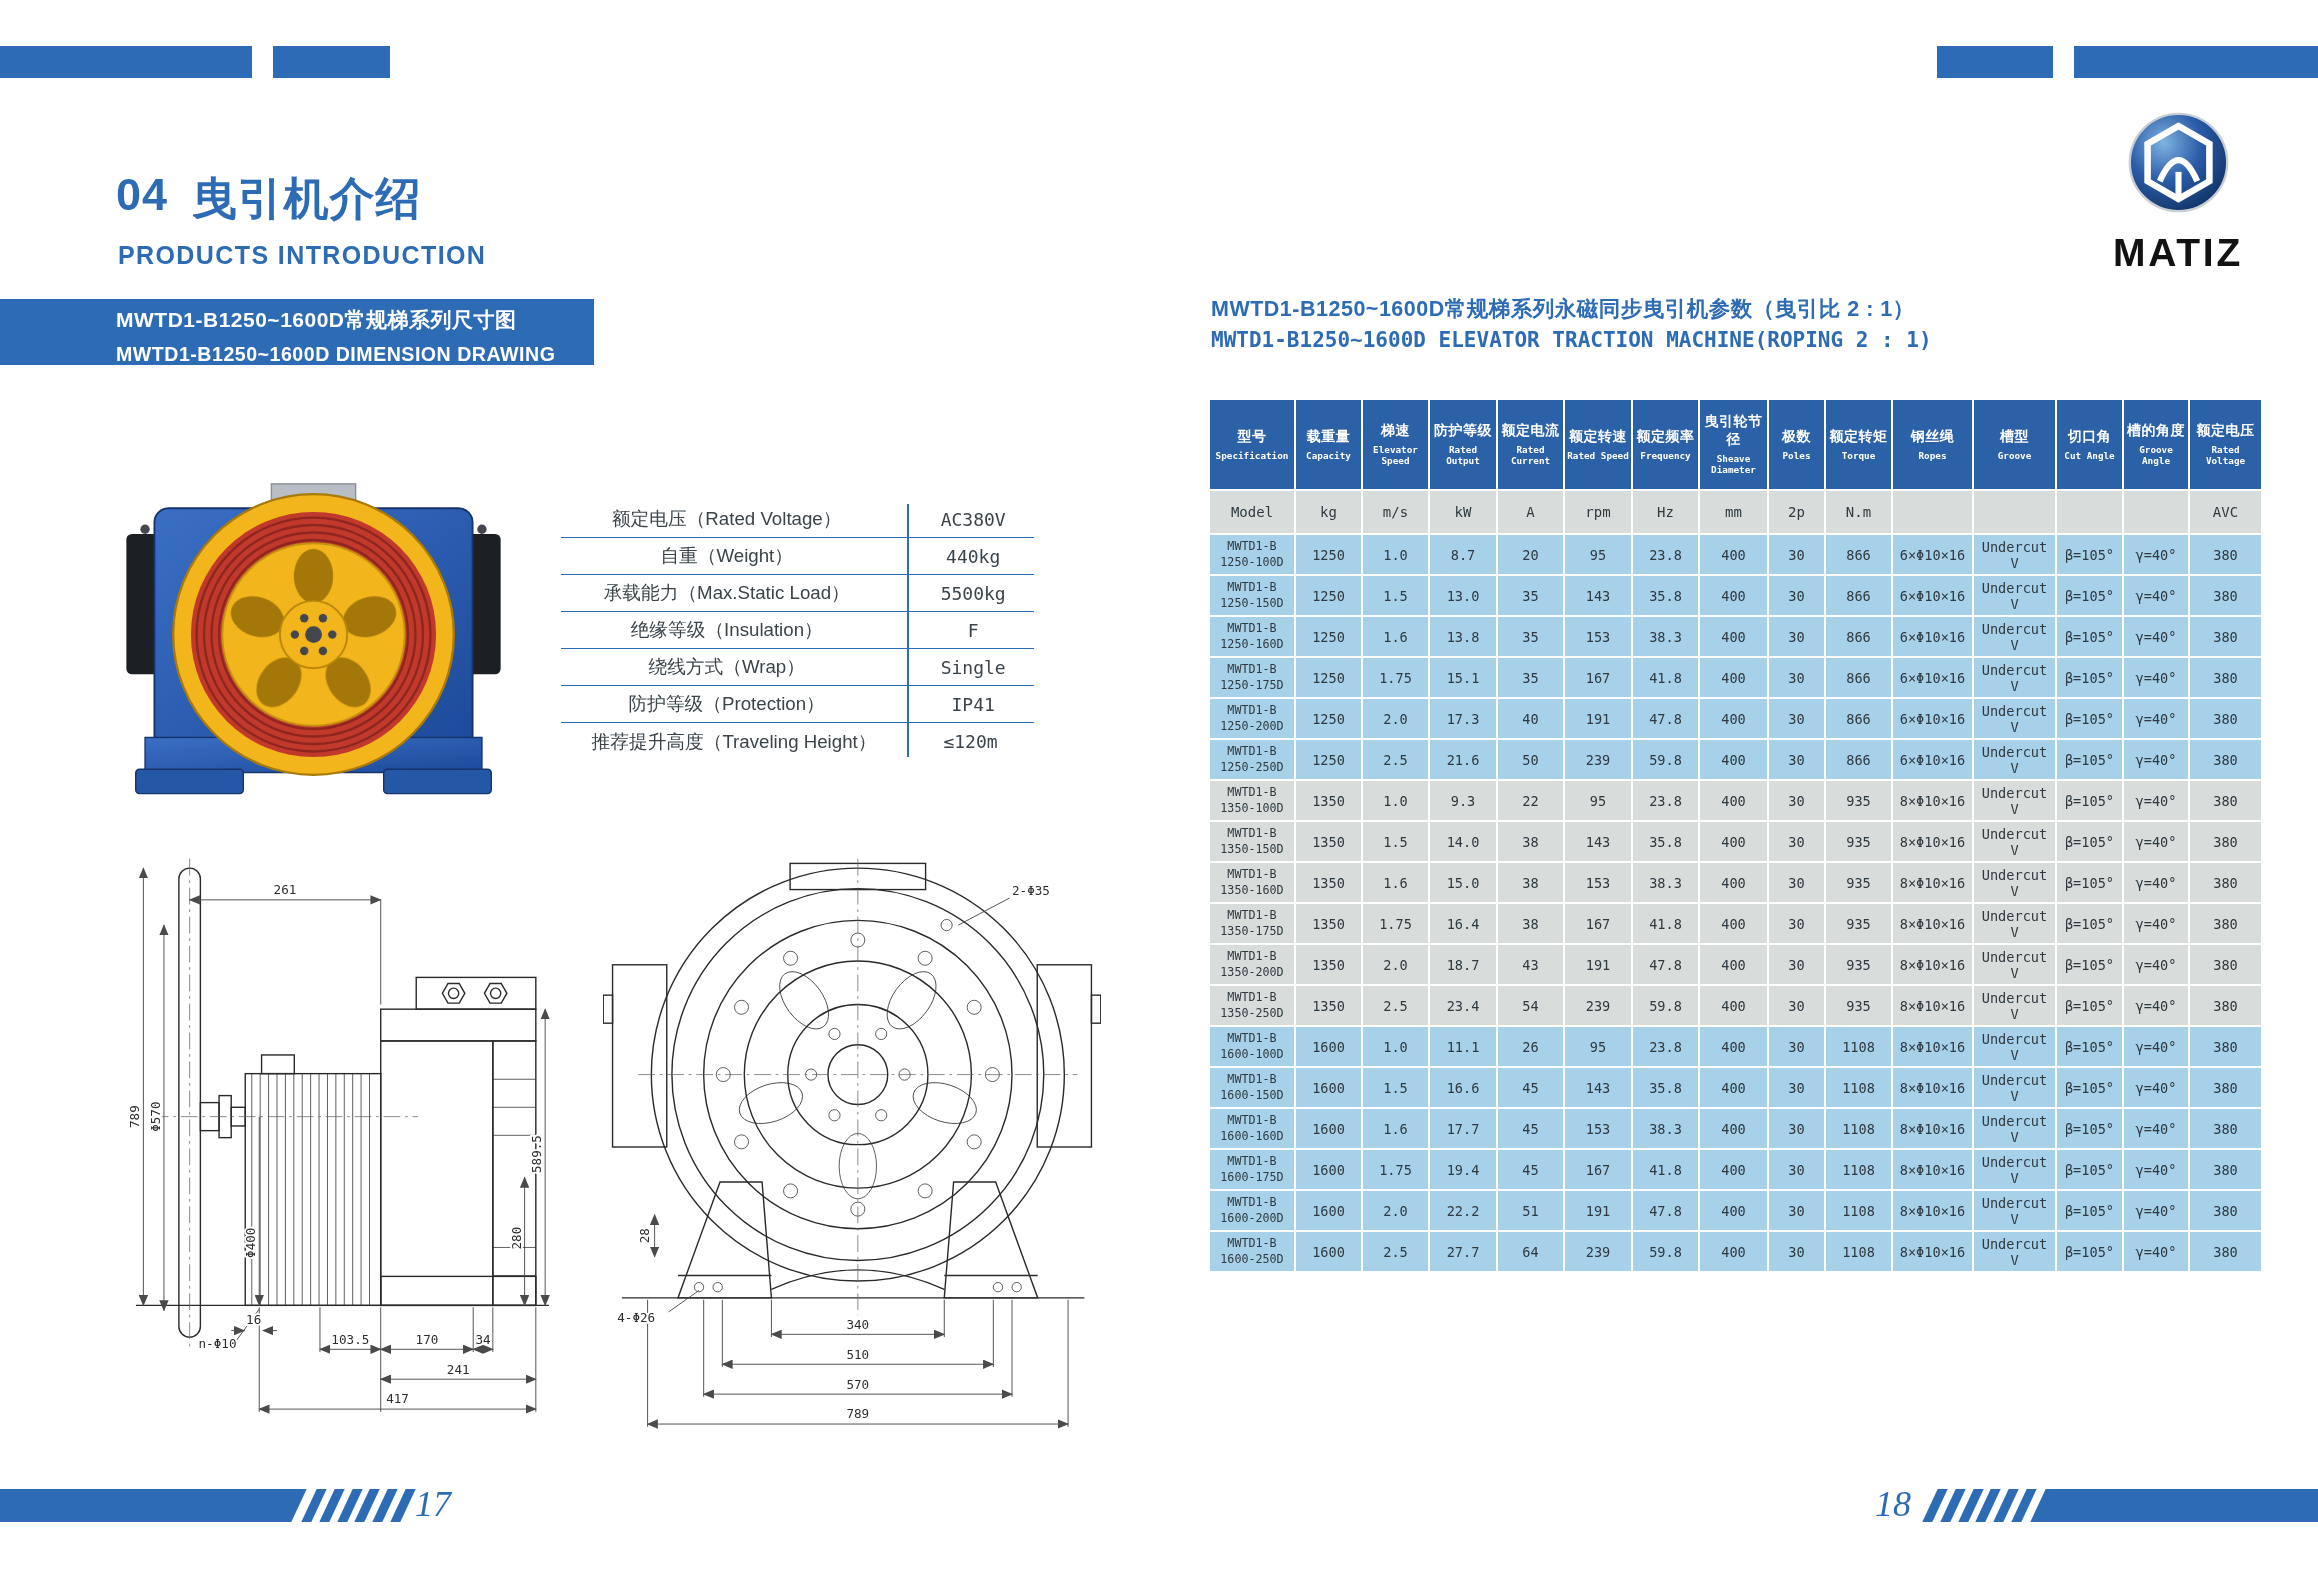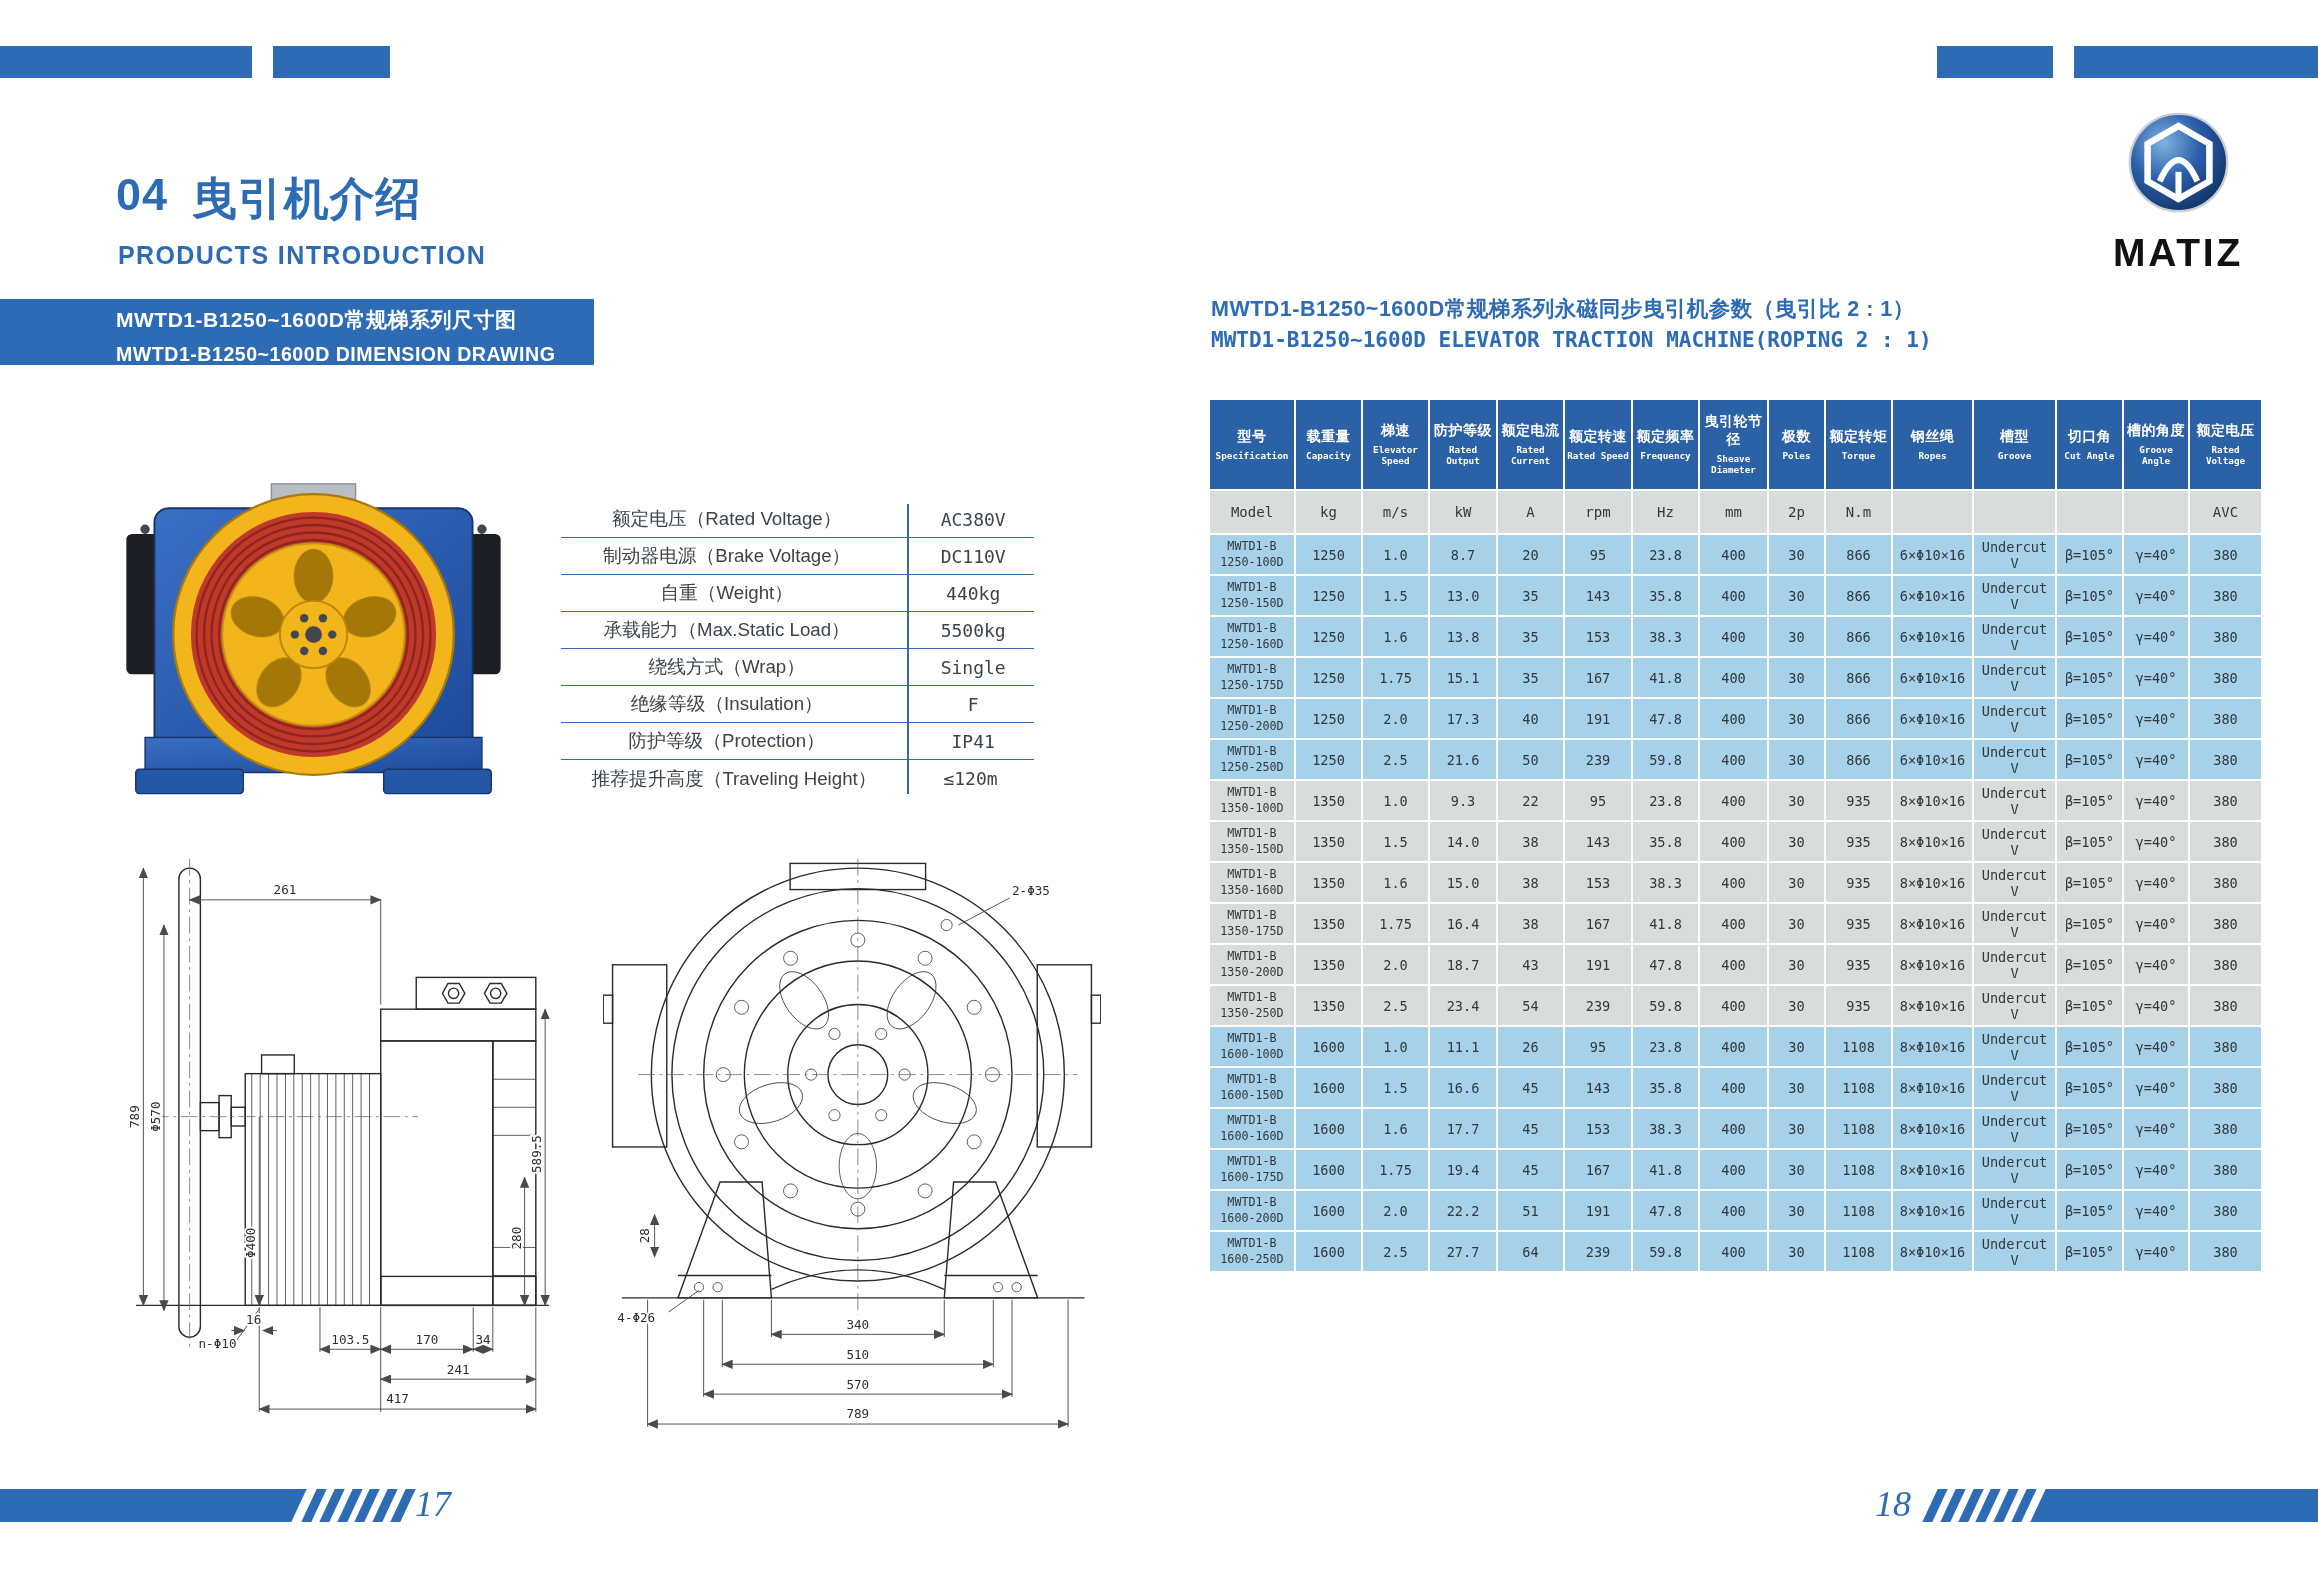--- a/index.html
+++ b/index.html
@@ -172,38 +172,34 @@
     </g>
   </svg>
 
   <div class="spec-table">
     <div id="spec-rows">
         <div class="spec-row">
           <div class="spec-label">额定电压（Rated Voltage）</div>
           <div class="spec-value">AC380V</div>
         </div>
         <div class="spec-row">
-          <div class="spec-label">制动器电源（Brake Voltage）</div>
-          <div class="spec-value">DC110V</div>
-        </div>
-        <div class="spec-row">
           <div class="spec-label">自重（Weight）</div>
           <div class="spec-value">440kg</div>
         </div>
         <div class="spec-row">
           <div class="spec-label">承载能力（Max.Static Load）</div>
           <div class="spec-value">5500kg</div>
         </div>
         <div class="spec-row">
+          <div class="spec-label">绝缘等级（Insulation）</div>
+          <div class="spec-value">F</div>
+        </div>
+        <div class="spec-row">
           <div class="spec-label">绕线方式（Wrap）</div>
           <div class="spec-value">Single</div>
-        </div>
-        <div class="spec-row">
-          <div class="spec-label">绝缘等级（Insulation）</div>
-          <div class="spec-value">F</div>
         </div>
         <div class="spec-row">
           <div class="spec-label">防护等级（Protection）</div>
           <div class="spec-value">IP41</div>
         </div>
         <div class="spec-row">
           <div class="spec-label">推荐提升高度（Traveling Height）</div>
           <div class="spec-value">≤120m</div>
         </div>
       </div>

